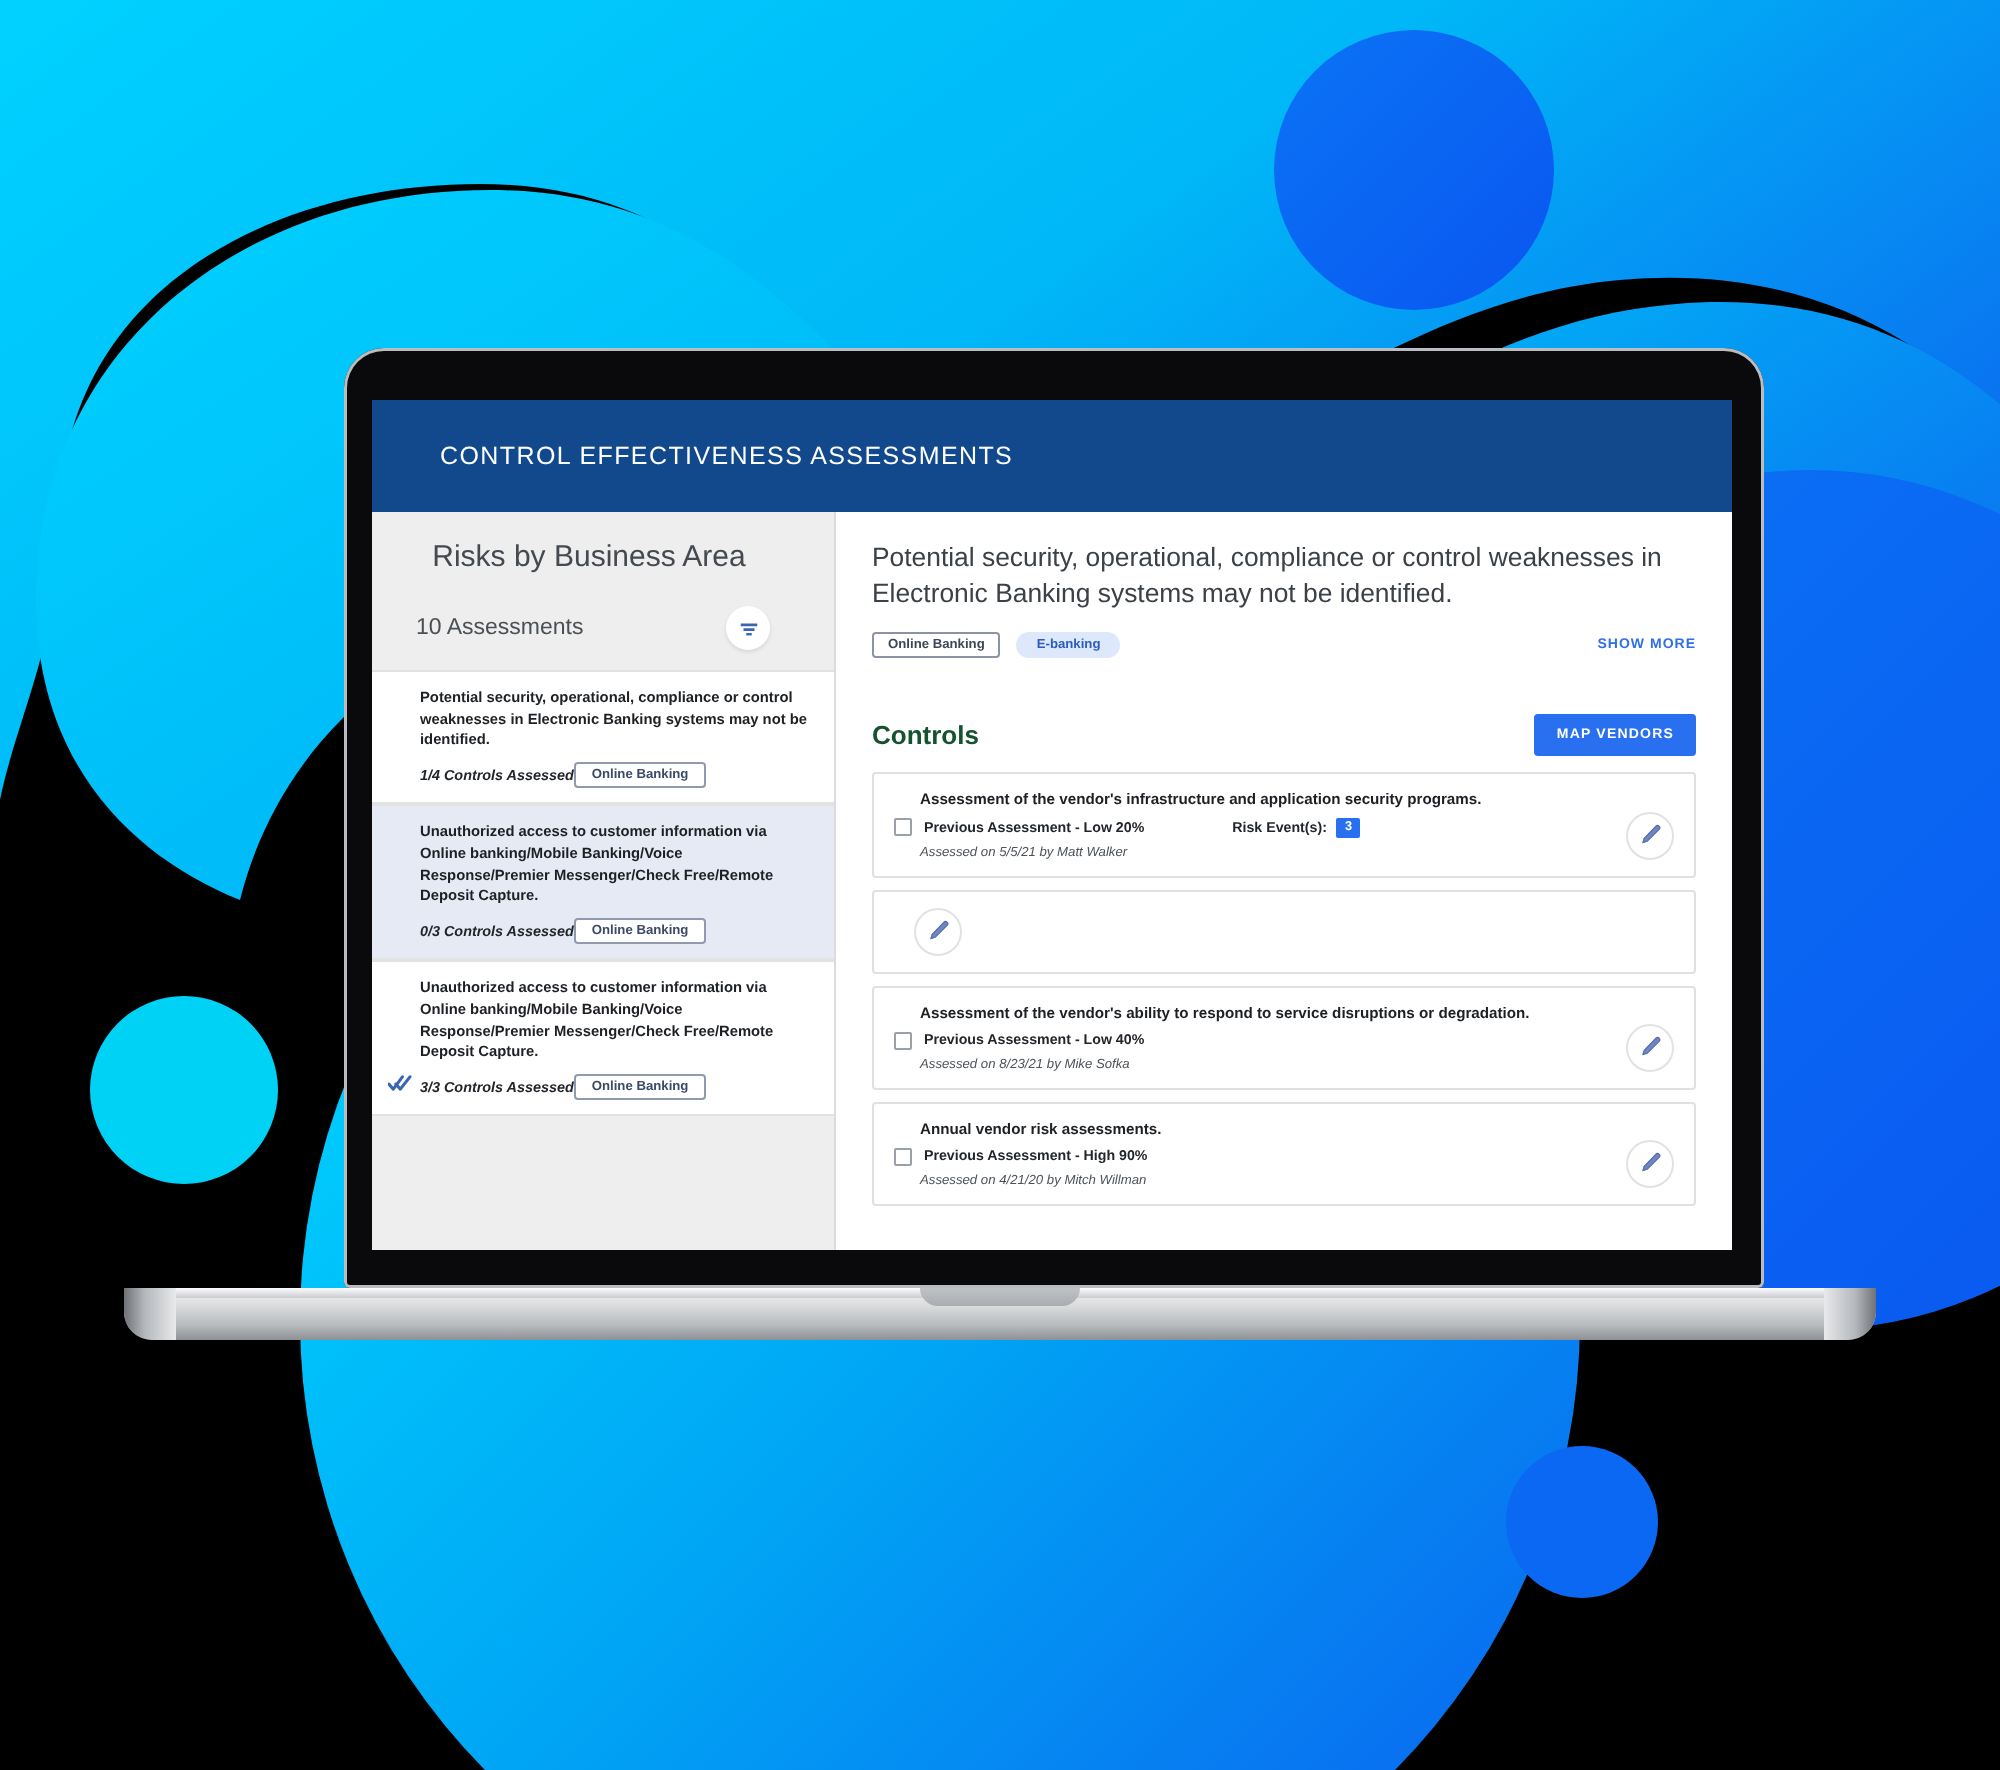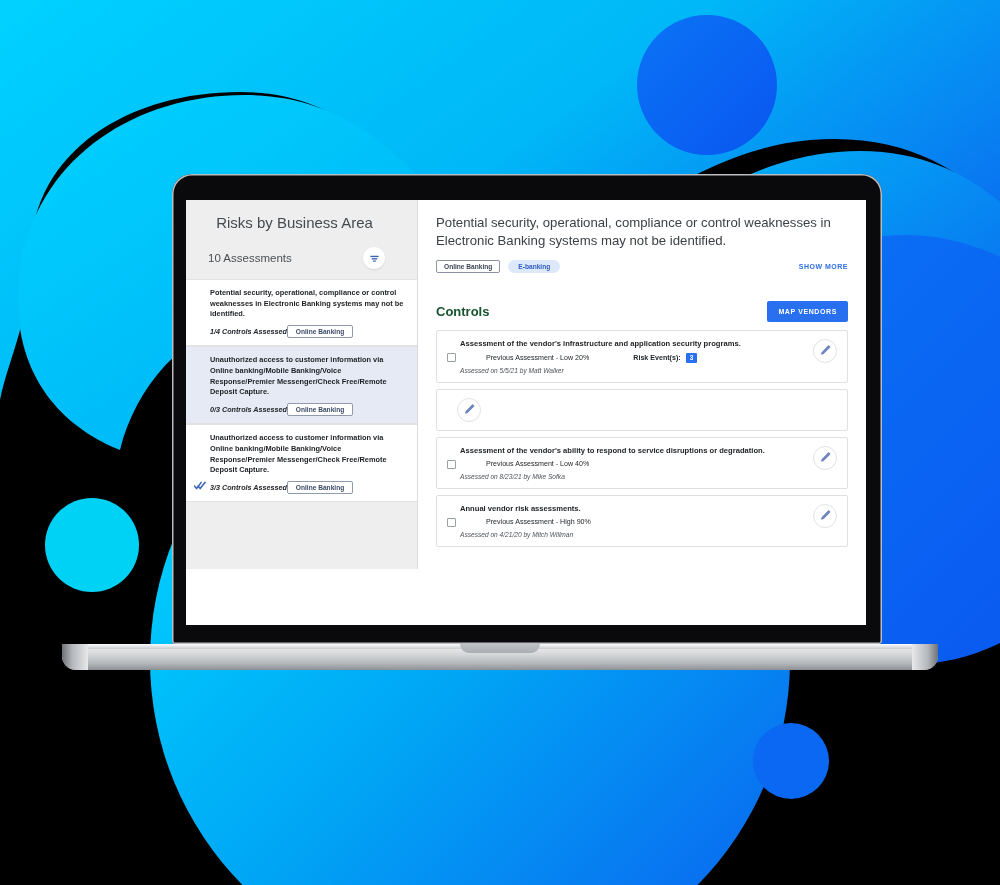--- a/index.html
+++ b/index.html
@@ -269,21 +269,21 @@
     padding: 7px 11px;
     border-radius: 2px;
   }
 
   .control-card {
     border: 1px solid #e0e0e0;
     border-radius: 2px;
     margin-bottom: 6px;
     padding: 8px 10px 8px 10px;
     display: flex;
-    align-items: flex-start;
+    align-items: flex-end;
     box-sizing: border-box;
     background: #fff;
   }
   .control-main { flex: 1; }
   .control-title {
     font-size: 7.6px;
     font-weight: 700;
     color: #1d2024;
     margin-bottom: 5px;
     padding-left: 13px;
@@ -296,23 +296,22 @@
   .cbox {
     width: 7px; height: 7px;
     border: 1px solid #9aa0a8;
     border-radius: 1px;
     background: #fff;
     margin-right: 6px;
     flex: 0 0 auto;
   }
   .control-prev {
     font-size: 7.1px;
-    font-weight: 400;
+    font-weight: 700;
     color: #22262b;
-    margin-left: 24px;
   }
   .risk-events {
     margin-left: 44px;
     display: flex;
     align-items: center;
     gap: 5px;
   }
   .risk-events-label {
     font-size: 7.1px;
     font-weight: 700;
@@ -395,20 +394,23 @@
   <div id="laptop-lid"></div>
   <div id="laptop-base"></div>
   <div id="laptop-base-top"></div>
   <div id="laptop-base-cap-l"></div>
   <div id="laptop-base-cap-r"></div>
   <div id="laptop-notch"></div>
 </div>
 
 <div id="screen">
 
+  <div class="app-header">
+    <span class="app-header-title">CONTROL EFFECTIVENESS ASSESSMENTS</span>
+  </div>
 
   <div class="app-body">
 
     <div class="sidebar">
       <div class="sidebar-head">
         <div class="sidebar-title">Risks by Business Area</div>
         <div class="sidebar-subrow">
           <span class="sidebar-count">10 Assessments</span>
           <span class="filter-btn">
             <svg width="11" height="11" viewBox="0 0 12 12">

